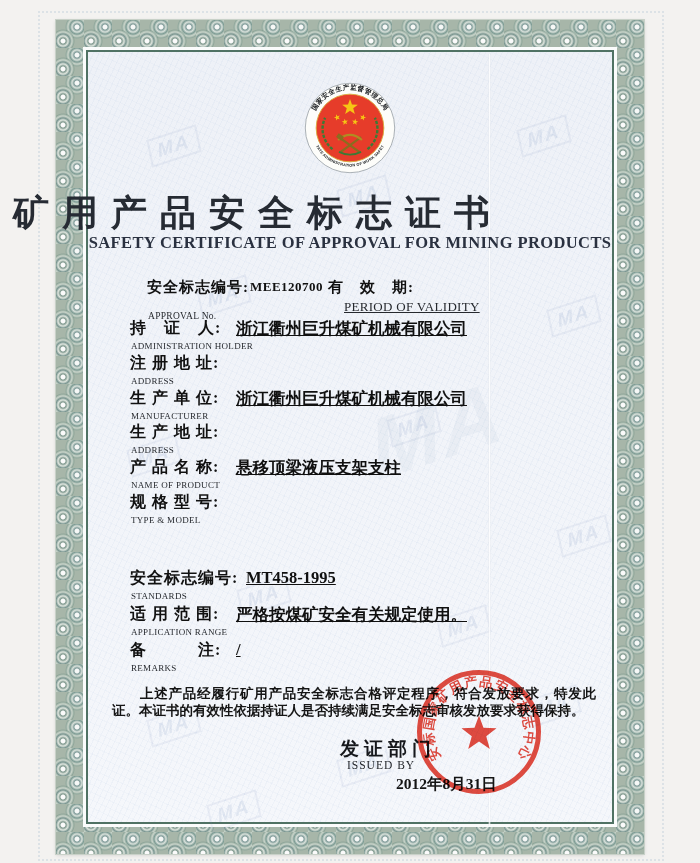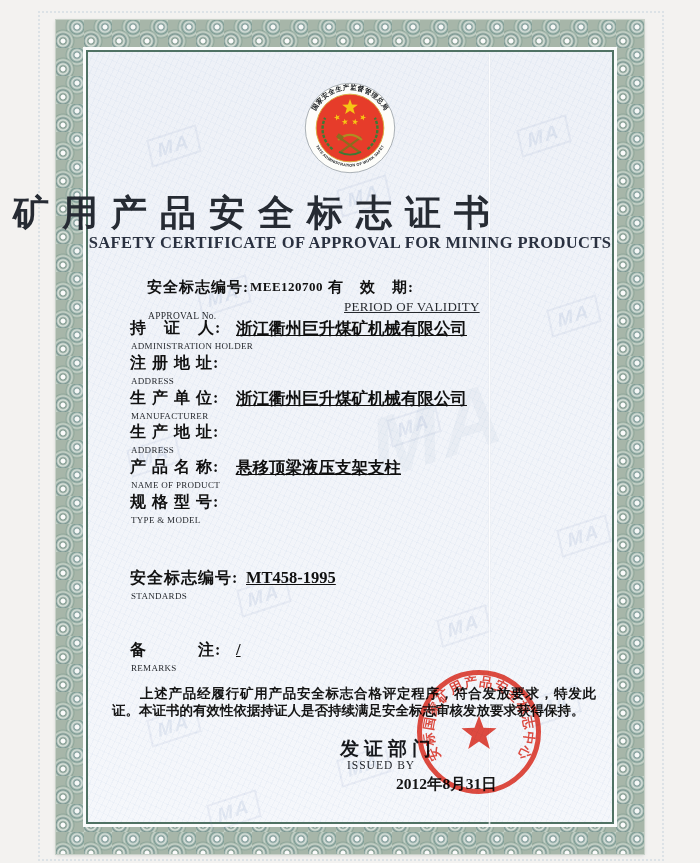--- a/index.html
+++ b/index.html
@@ -175,20 +175,25 @@
   </div>
   <div class="frow r5">
     <span class="lab">规 格 型 号:</span>
     <span class="en">TYPE &amp; MODEL</span>
   </div>
   <div class="frow r6">
     <span class="lab">安全标志编号:</span>
     <span class="en">STANDARDS</span>
     <span class="val" style="left:246px">MT458-1995</span>
   </div>
+  <div class="frow r7">
+    <span class="lab">适 用 范 围:</span>
+    <span class="en">APPLICATION RANGE</span>
+    <span class="val">严格按煤矿安全有关规定使用。</span>
+  </div>
   <div class="frow r8">
     <span class="lab">备　　　注:</span>
     <span class="en">REMARKS</span>
     <span class="val">/</span>
   </div>
 
   <div class="statement">上述产品经履行矿用产品安全标志合格评定程序，符合发放要求，特发此证。本证书的有效性依据持证人是否持续满足安全标志审核发放要求获得保持。</div>
 
   <div class="issued-lab">发证部门</div>
   <div class="issued-en">ISSUED BY</div>

